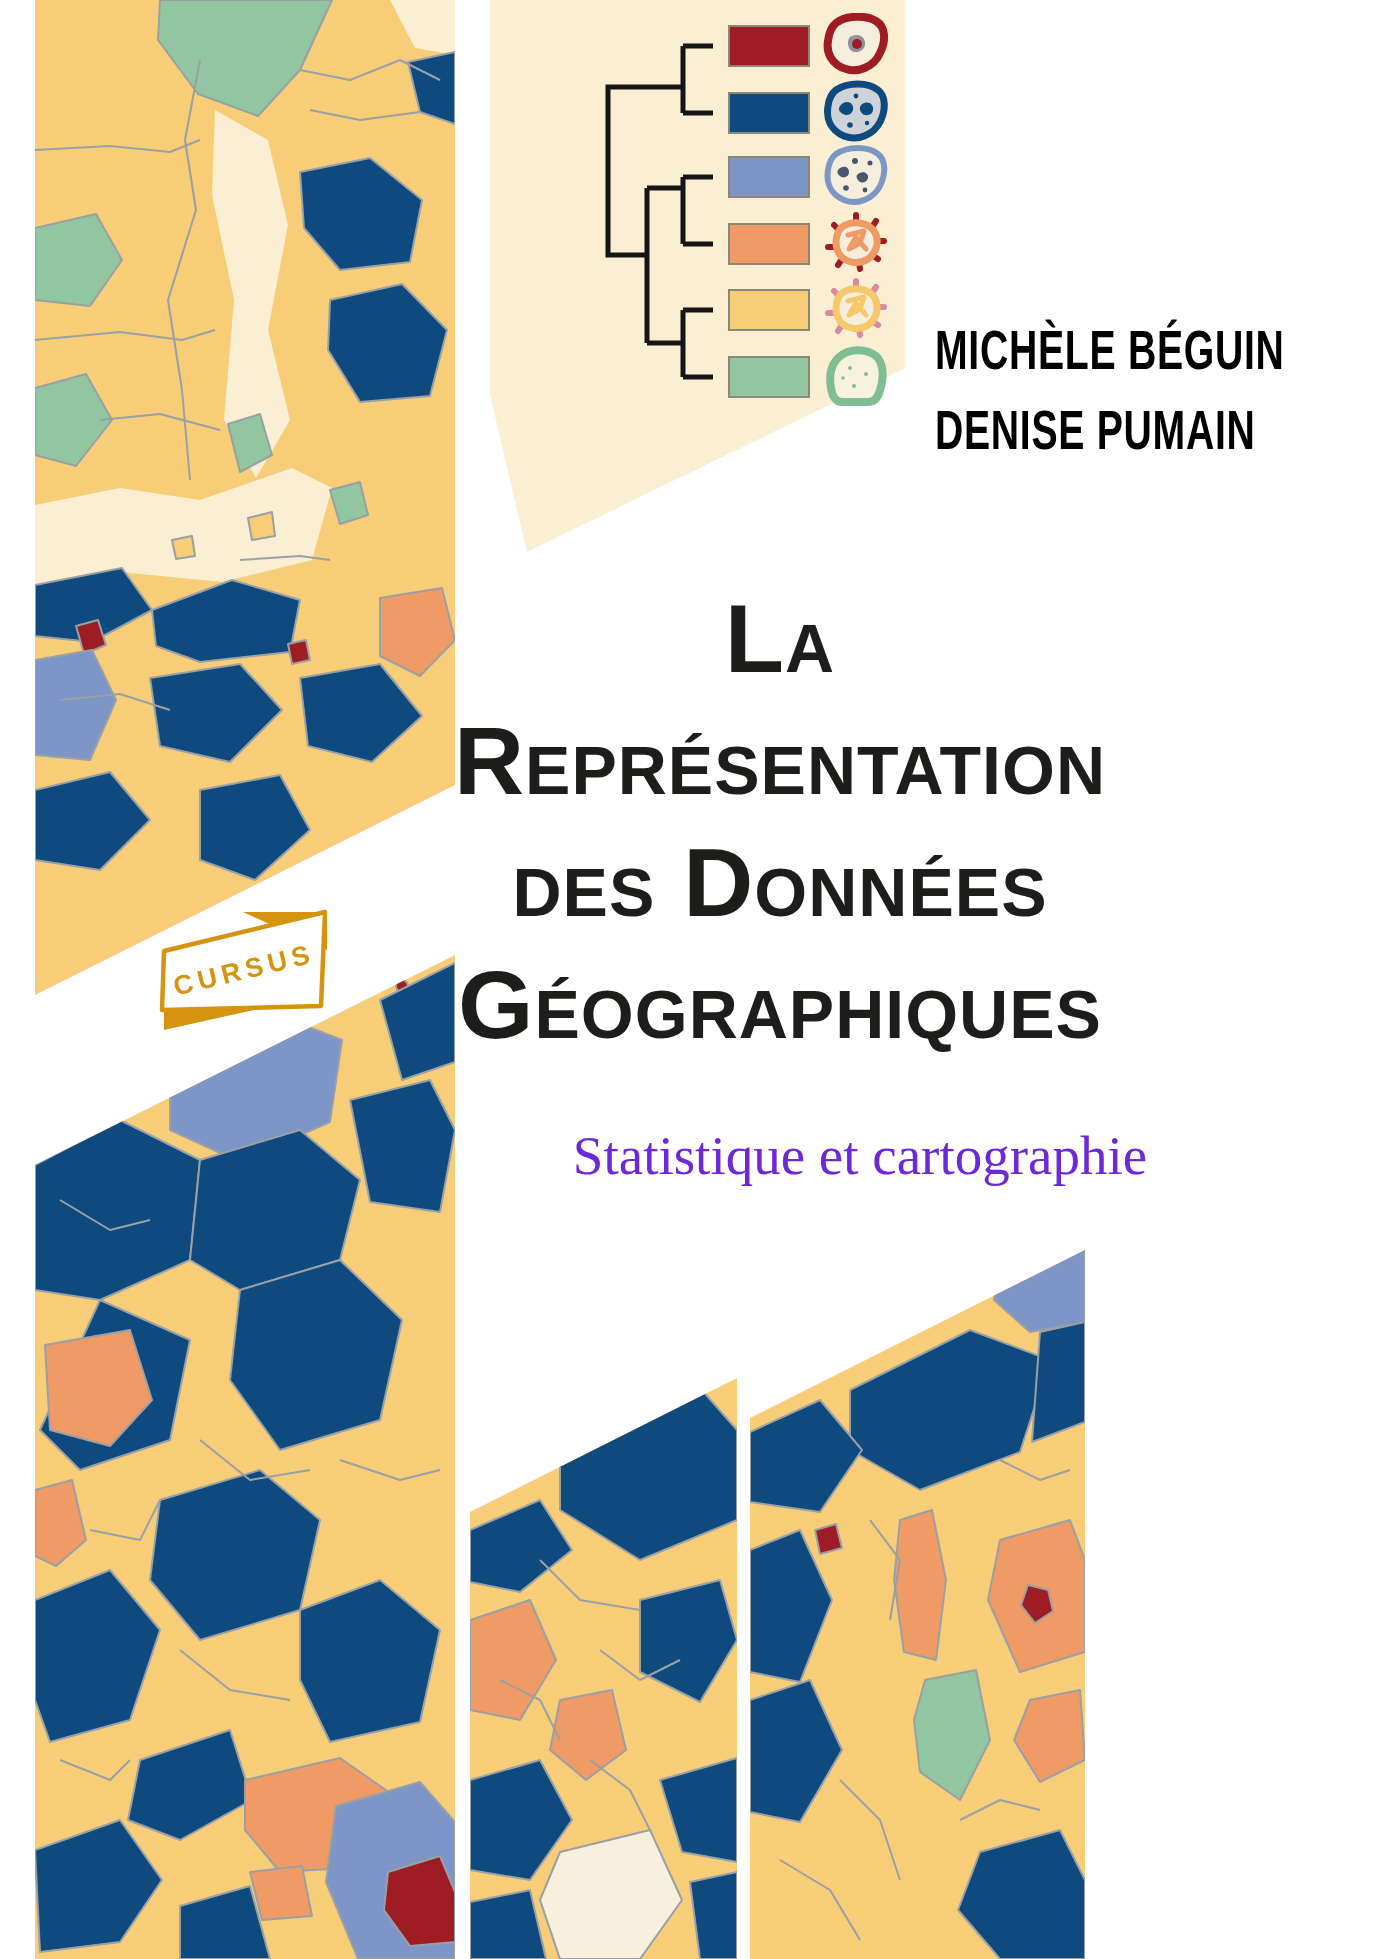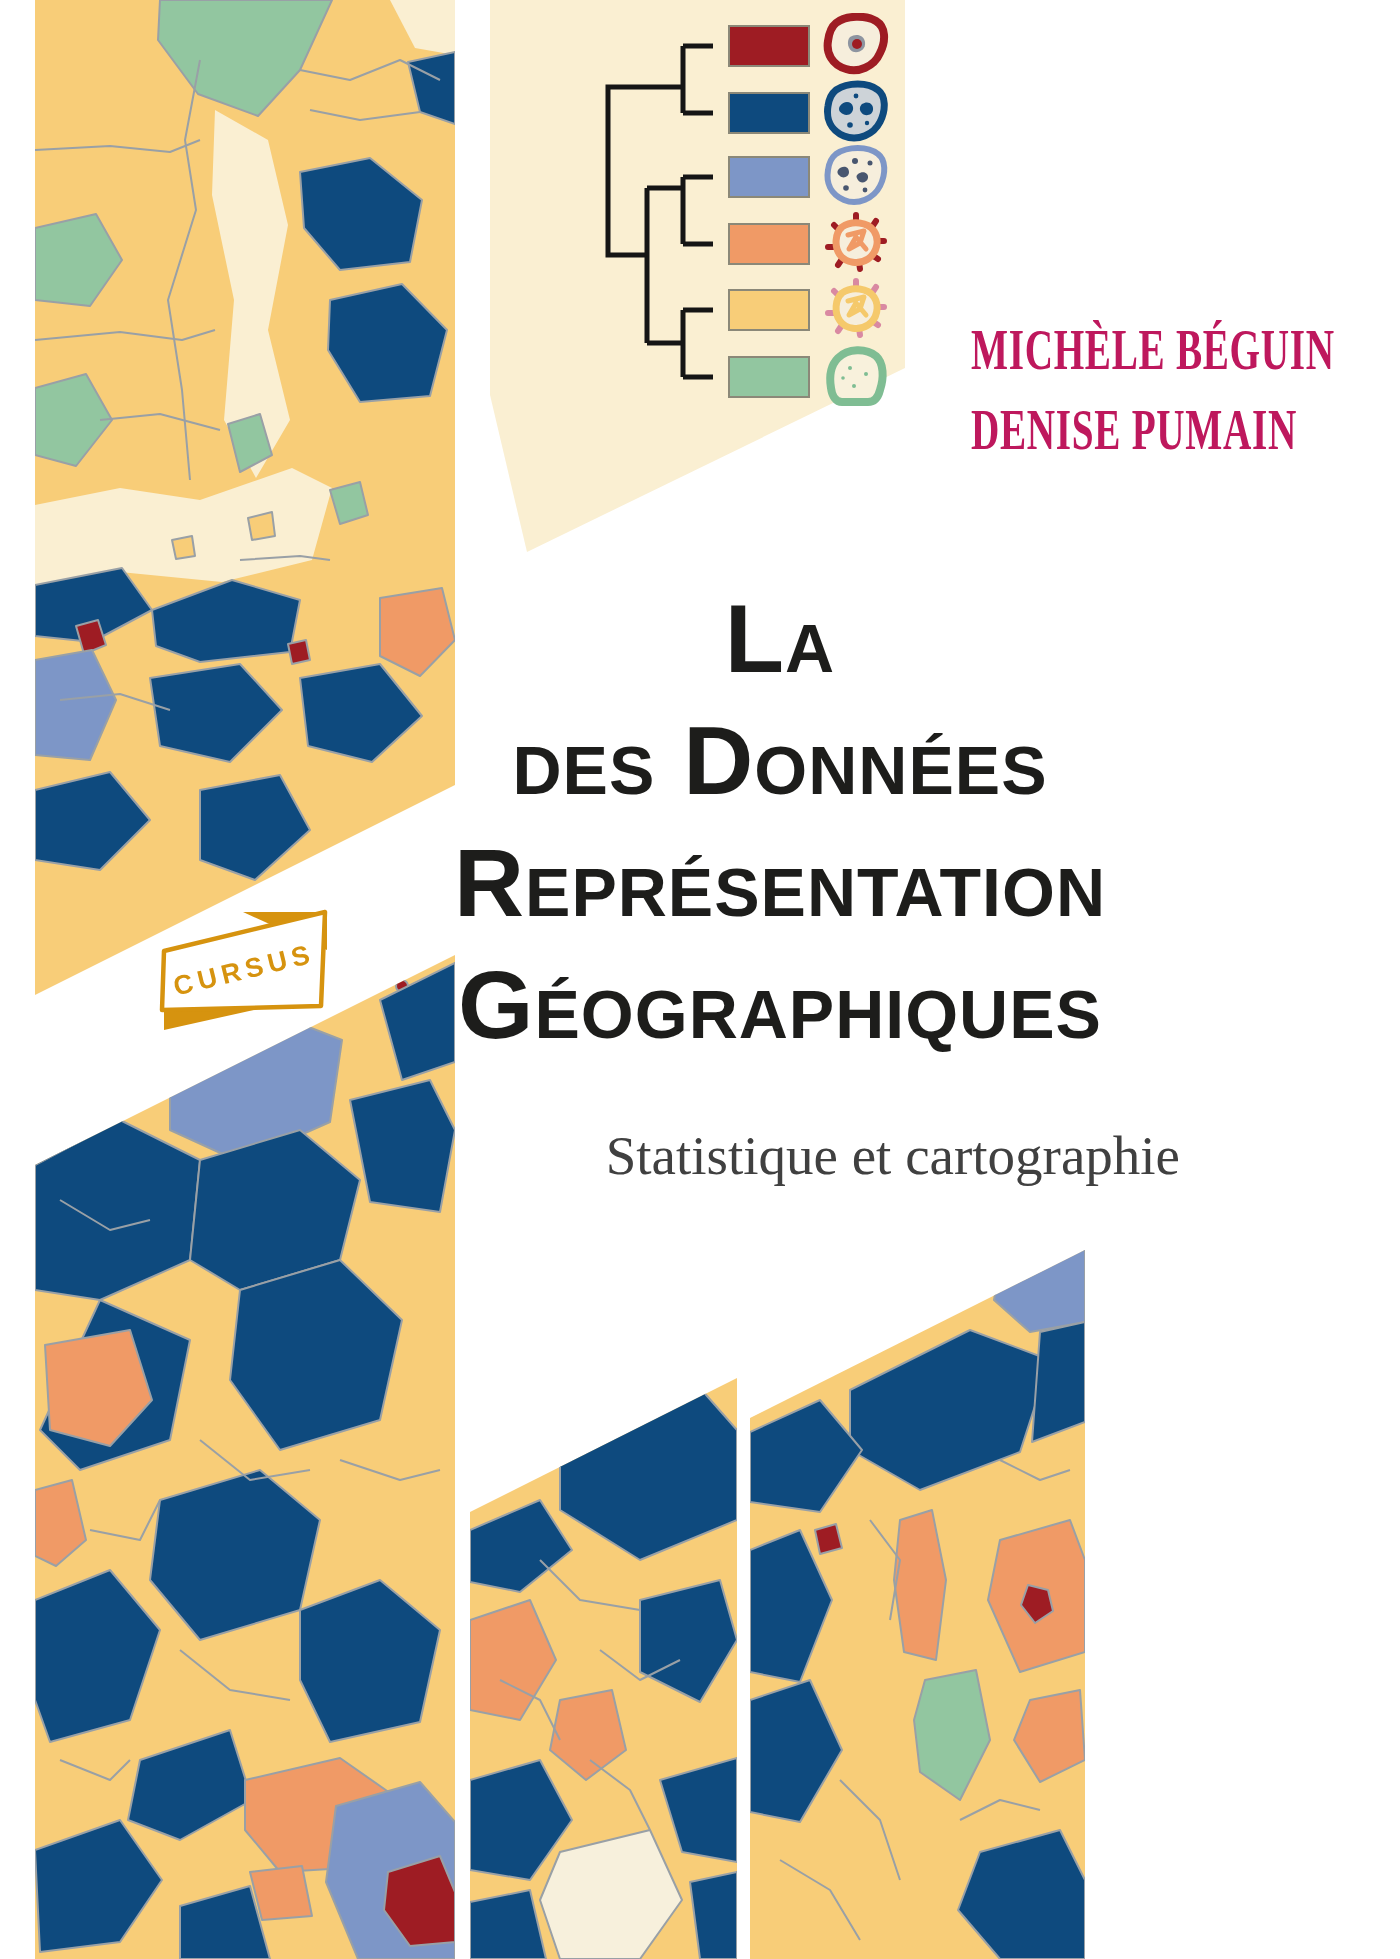--- a/index.html
+++ b/index.html
@@ -23,36 +23,36 @@
   .sw1{top:25px;background:#9E1C23;}
   .sw2{top:92px;background:#0E4A7E;}
   .sw3{top:156px;background:#7D96C7;}
   .sw4{top:223px;background:#F09A66;}
   .sw5{top:289px;background:#F8CD78;}
   .sw6{top:356px;background:#92C6A0;}
   .leg-icon{position:absolute;left:822px;width:68px;height:64px;}
   .li1{top:13px;} .li2{top:80px;} .li3{top:144px;} .li4{top:211px;} .li5{top:277px;} .li6{top:344px;}
 
   
-  .authors{left:971px;top:310px;width:420px;color:#be185d;font-family:Liberation Serif, serif;}
+  .authors{left:935px;top:310px;width:420px;color:#000000;}
   .authors .line{
     font-size:56px;font-weight:bold;letter-spacing:1px;white-space:nowrap;
     transform:scaleX(.70);transform-origin:left top;line-height:80px;
   }
 
   
   .title{
     left:430px;top:578px;width:700px;text-align:center;
     font-family:Liberation Sans, sans-serif;font-weight:bold;
     font-variant:small-caps;color:#1D1D1B;font-size:97px;line-height:122px;
     letter-spacing:1px;
   }
   .subtitle{
-    left:540px;top:1124px;width:640px;text-align:right;
-    font-family:"Liberation Serif", serif;color:#404040;font-size:55px;
+    left:540px;top:1124px;width:640px;text-align:center;
+    font-family:"Liberation Serif", serif;color:#6d28d9;font-size:55px;
   }
 
   
   .cursus{left:156px;top:906px;width:178px;height:132px;}
 </style>
 </head>
 <body>
 
 <svg class="abs" style="left:35px;top:0;" width="420" height="995" viewBox="35 0 420 995">
   <defs>
@@ -166,22 +166,22 @@
   <circle cx="21" cy="34" r="1.8" fill="#7FBD93"></circle>
 </svg>
 
 <div class="abs authors">
   <div class="line">MICHÈLE BÉGUIN</div>
   <div class="line">DENISE PUMAIN</div>
 </div>
 
 <div class="abs title">
   <div>La</div>
+  <div>Représentation</div>
   <div>des Données</div>
-  <div>Représentation</div>
   <div>Géographiques</div>
 </div>
 <div class="abs subtitle">Statistique et cartographie</div>
 
 <svg class="abs cursus" viewBox="0 0 178 132">
   <polygon points="87,6 171,6 171,44" fill="#D6930F"></polygon>
   <polygon points="8,100 8,124 102,103" fill="#D6930F"></polygon>
   <polygon points="8,45 169,6 165,100 6,104" fill="#ffffff" stroke="#D6930F" stroke-width="4.5" stroke-linejoin="round"></polygon>
   <text x="88" y="64" transform="rotate(-13.6 88 64)" text-anchor="middle" dominant-baseline="central" fill="#D6930F" font-size="27" letter-spacing="5" font-weight="600" font-family="Liberation Sans, sans-serif">CURSUS</text>
 </svg>

